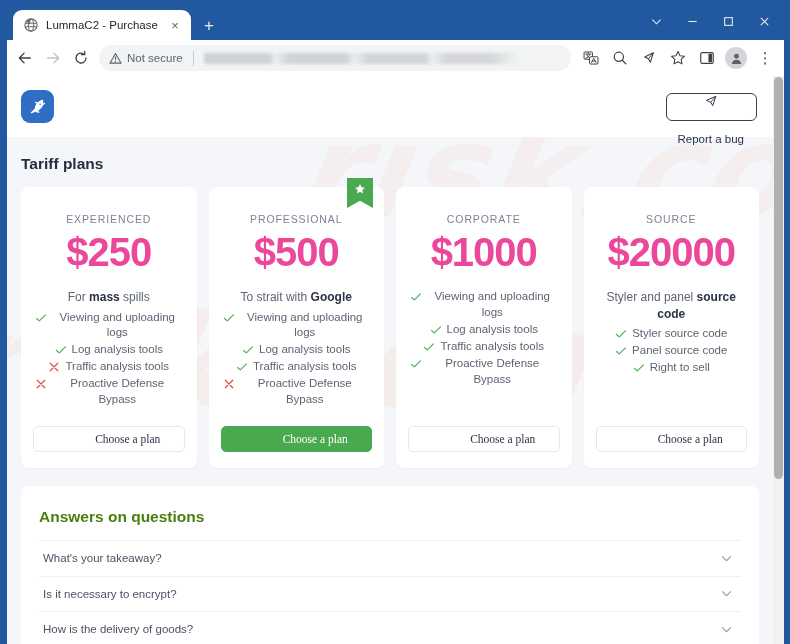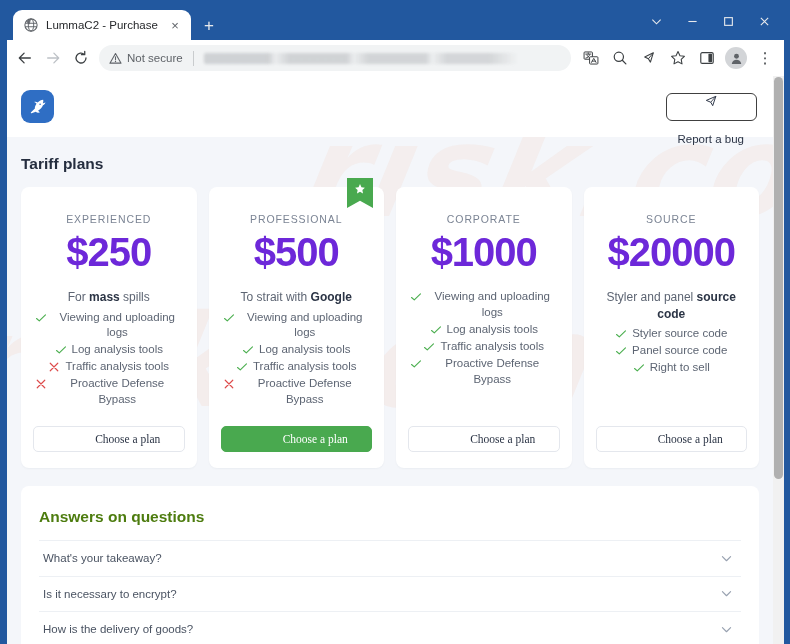--- a/index.html
+++ b/index.html
@@ -280,21 +280,21 @@
   }
   .plan-name {
     font-size: 10.5px;
     letter-spacing: .9px;
     color: #7b8494;
     margin-bottom: 4px;
   }
   .plan-price {
     font-size: 40px;
     font-weight: 700;
-    color: #6d28d9;
+    color: #ec4899;
     letter-spacing: -1px;
     line-height: 1.15;
     margin-bottom: 14px;
   }
   .plan-tagline {
     font-size: 12px;
     color: #5d6573;
     line-height: 1.38;
     margin-bottom: 4px;
     padding: 0 4px;

